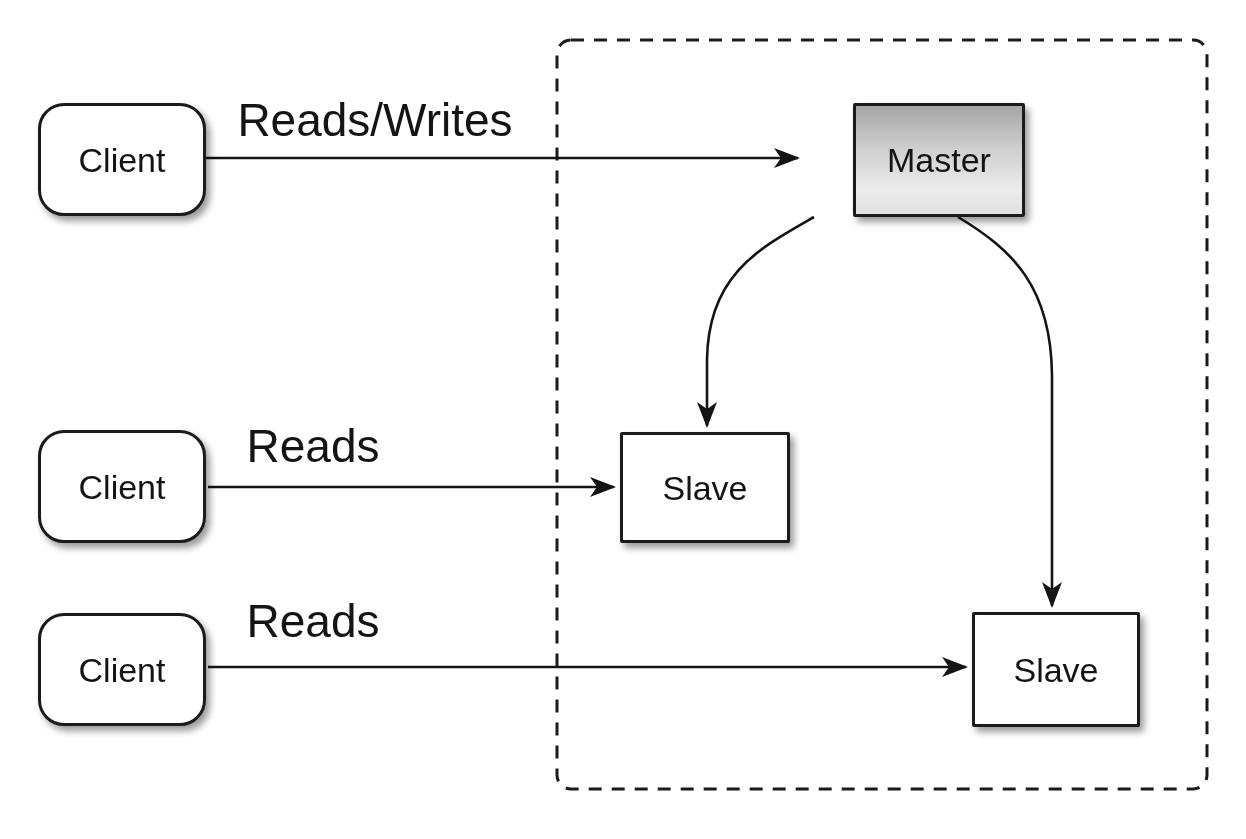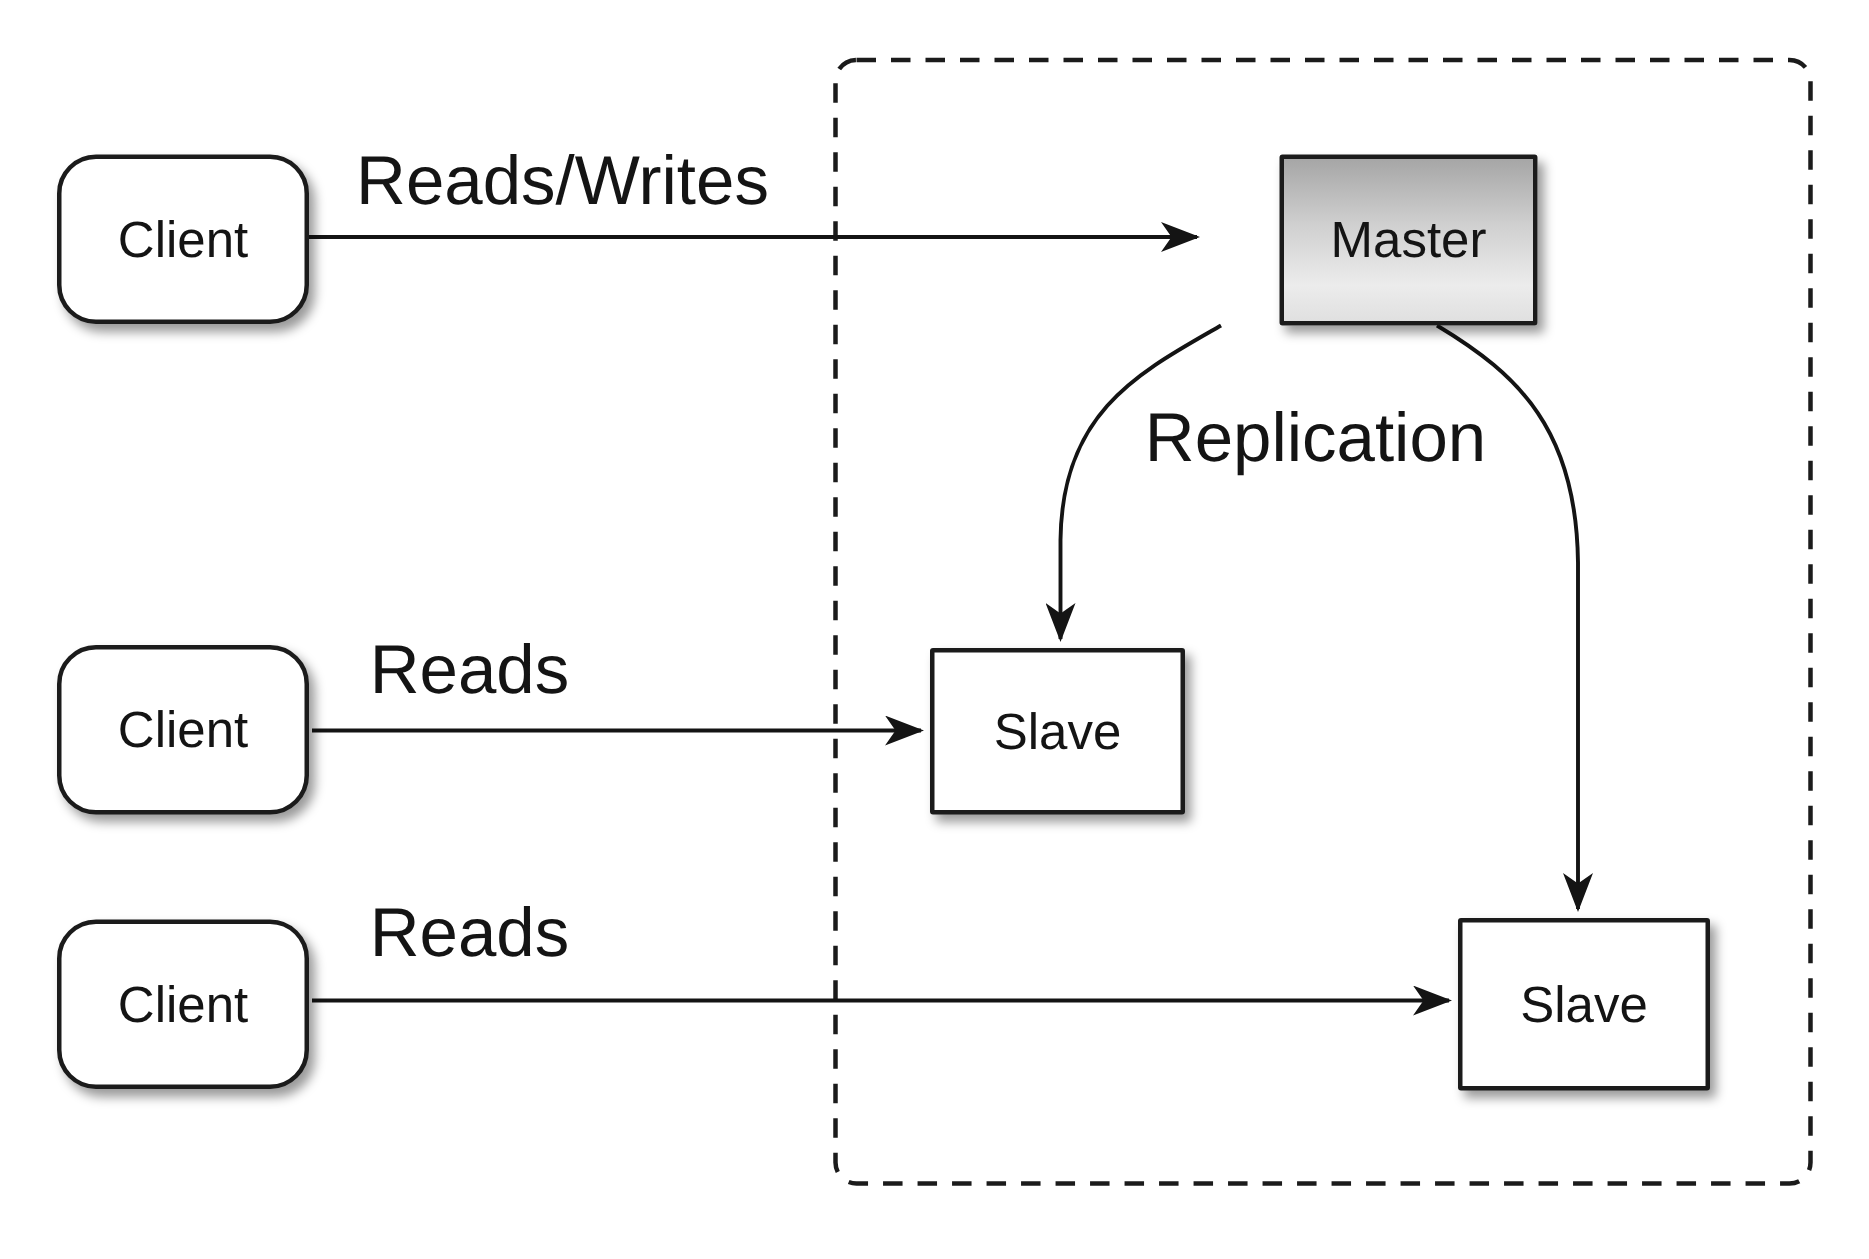--- a/index.html
+++ b/index.html
@@ -118,15 +118,14 @@
   <div class="node square slave2">
     <span>Slave</span>
   </div>
 
   <div class="edge-label lbl-reads-writes">Reads/Writes</div>
 
   <div class="edge-label lbl-reads-mid">Reads</div>
 
   <div class="edge-label lbl-reads-bottom">Reads</div>
 
-  <div class="edge-label lbl-replication">Replication</div>
 
 </div>
 
 </body></html>

